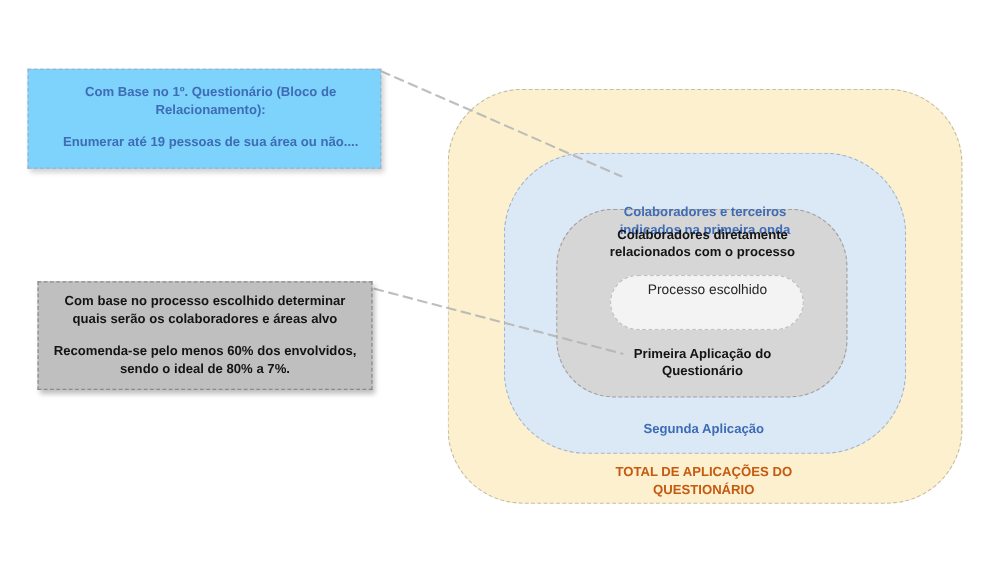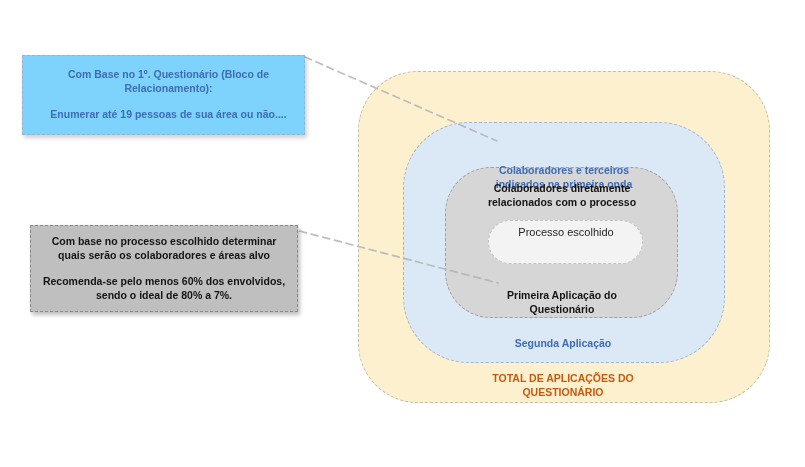--- a/index.html
+++ b/index.html
@@ -62,21 +62,21 @@
     font-weight: bold;
     line-height: 14px;
     white-space: normal;
   }
   .lbl-wave-top    { left: 564px; top: 134px; width: 170px; color: #3e6cb5; margin-top: 29px; }
   .lbl-direct-top  { left: 562px; top: 181px; width: 175px; color: #141414; text-align: center; }
   .lbl-core {
     left: 566px; top: 223px; width: 110px;
     font-size: 11px; font-weight: normal; line-height: 19px; color: #262626;
   }
-  .lbl-direct-bottom { left: 562px; top: 288px; width: 132px; color: #141414; }
+  .lbl-direct-bottom { left: 562px; top: 276px; width: 132px; color: #141414; }
   .lbl-wave-bottom   { left: 563px; top: 336px; width: 180px; color: #3e6cb5; white-space: nowrap; }
   .lbl-outer-bottom  { left: 563px; top: 371px; width: 162px; color: #c55a11; }
 
   
   .callout {
     position: absolute;
     box-sizing: border-box;
     display: flex;
     flex-direction: column;
     justify-content: center;

